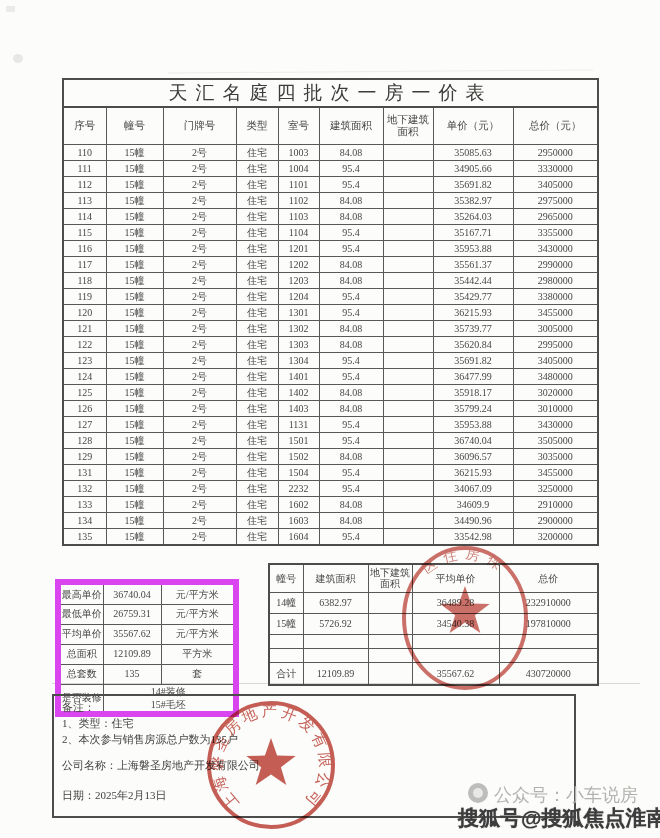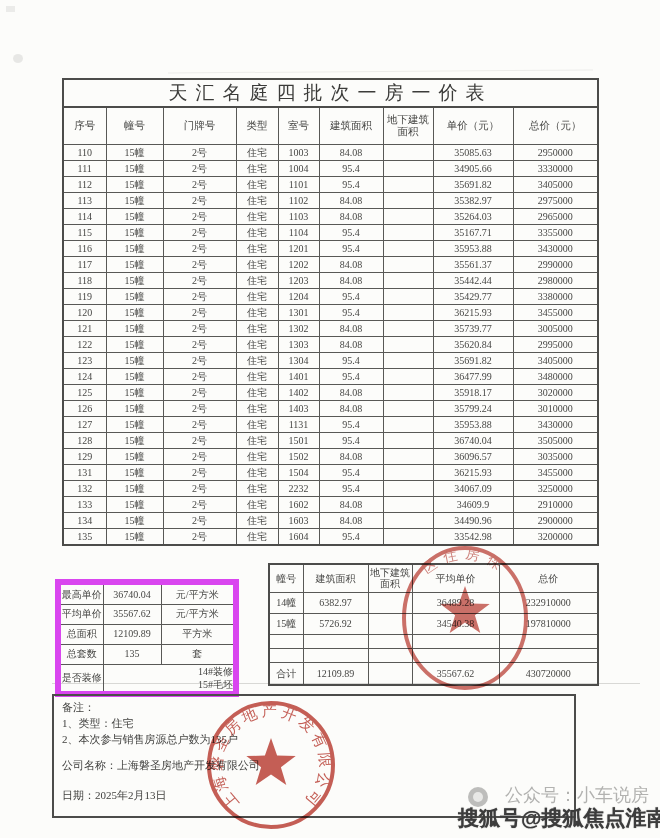--- a/index.html
+++ b/index.html
@@ -21,21 +21,21 @@
   #main-table .title-cell{height:26px;font-size:19px;letter-spacing:8px;color:#3c3c3a;border-bottom:2px solid #4c4c4a;}
   #main-table thead .hdr td{height:36px;font-size:10.5px;}
   #main-table tbody tr{height:16px;margin-left:24px;}
   #main-table{border:2px solid #4c4c4a;}
 
   
   #stats-table{position:absolute;left:55px;top:563px;width:178px;font-size:10px;border:6px solid #d946ef;margin-top:16px;}
   #stats-table tbody tr{height:20px;}
   #stats-table tbody tr:nth-child(1){height:22px;}
   #stats-table .merge-row{height:32px;}
-  #stats-table .merge-row .two-line div{line-height:1.3;text-align:right;}
+  #stats-table .merge-row .two-line div{line-height:1.3;}
 
   
   #building-table{position:absolute;left:268px;top:563px;width:329px;font-size:10px;border:2px solid #4c4c4a;}
   #building-table thead tr{height:28px;}
   #building-table tbody tr:nth-child(1),#building-table tbody tr:nth-child(2){height:21px;}
   #building-table tbody tr:nth-child(3),#building-table tbody tr:nth-child(4){height:14px;}
   #building-table tbody tr:nth-child(5){height:23px;}
 
   
   #notes-box{position:absolute;left:52px;top:694px;width:520px;height:120px;border:2px solid #4c4c4a;
@@ -43,21 +43,21 @@
   #notes-box .nline{position:absolute;left:8px;white-space:nowrap;}
   #n1{top:4px;} #n2{top:20px;} #n3{top:36px;} #n4{top:62px;} #n5{top:92px;}
 
   
   .seal{position:absolute;mix-blend-mode:multiply;}
   #seal-filing{left:399px;top:542px;opacity:.78;}
   #seal-company{left:202px;top:698px;opacity:.88;}
   .seal text{font-family:"Liberation Serif","DejaVu Serif",serif;}
 
   
-  #wm-gray{position:absolute;left:468px;top:783px;display:flex;align-items:flex-end;gap:17px;
+  #wm-gray{position:absolute;left:468px;top:783px;display:flex;align-items:flex-start;gap:6px;
            font-family:"Liberation Sans","DejaVu Sans",sans-serif;color:#b2b2b0;font-size:18px;white-space:nowrap;}
   #wm-gray .logo{width:20px;height:20px;border-radius:50%;background:#bdbdbb;position:relative;flex:0 0 auto;}
   #wm-gray .logo:after{content:"";position:absolute;left:5px;top:5px;width:10px;height:10px;border-radius:50%;background:#e8e8e6;}
   #wm-dark{position:absolute;left:458px;top:804px;font-family:"Liberation Sans","DejaVu Sans",sans-serif;
            font-weight:bold;font-size:21px;color:#3c3c3c;letter-spacing:0px;white-space:nowrap;
            text-shadow:0 0 1px #6a6a6a;}
 </style>
 </head>
 <body>
 
@@ -381,20 +381,25 @@
         <col style="width:58px">
         <col style="width:75px">
     </colgroup>
     <tbody>
         <tr>
           <td>最高单价</td>
           <td>36740.04</td>
           <td>元/平方米</td>
         </tr>
         <tr>
+          <td>最低单价</td>
+          <td>26759.31</td>
+          <td>元/平方米</td>
+        </tr>
+        <tr>
           <td>平均单价</td>
           <td>35567.62</td>
           <td>元/平方米</td>
         </tr>
         <tr>
           <td>总面积</td>
           <td>12109.89</td>
           <td>平方米</td>
         </tr>
         <tr>

